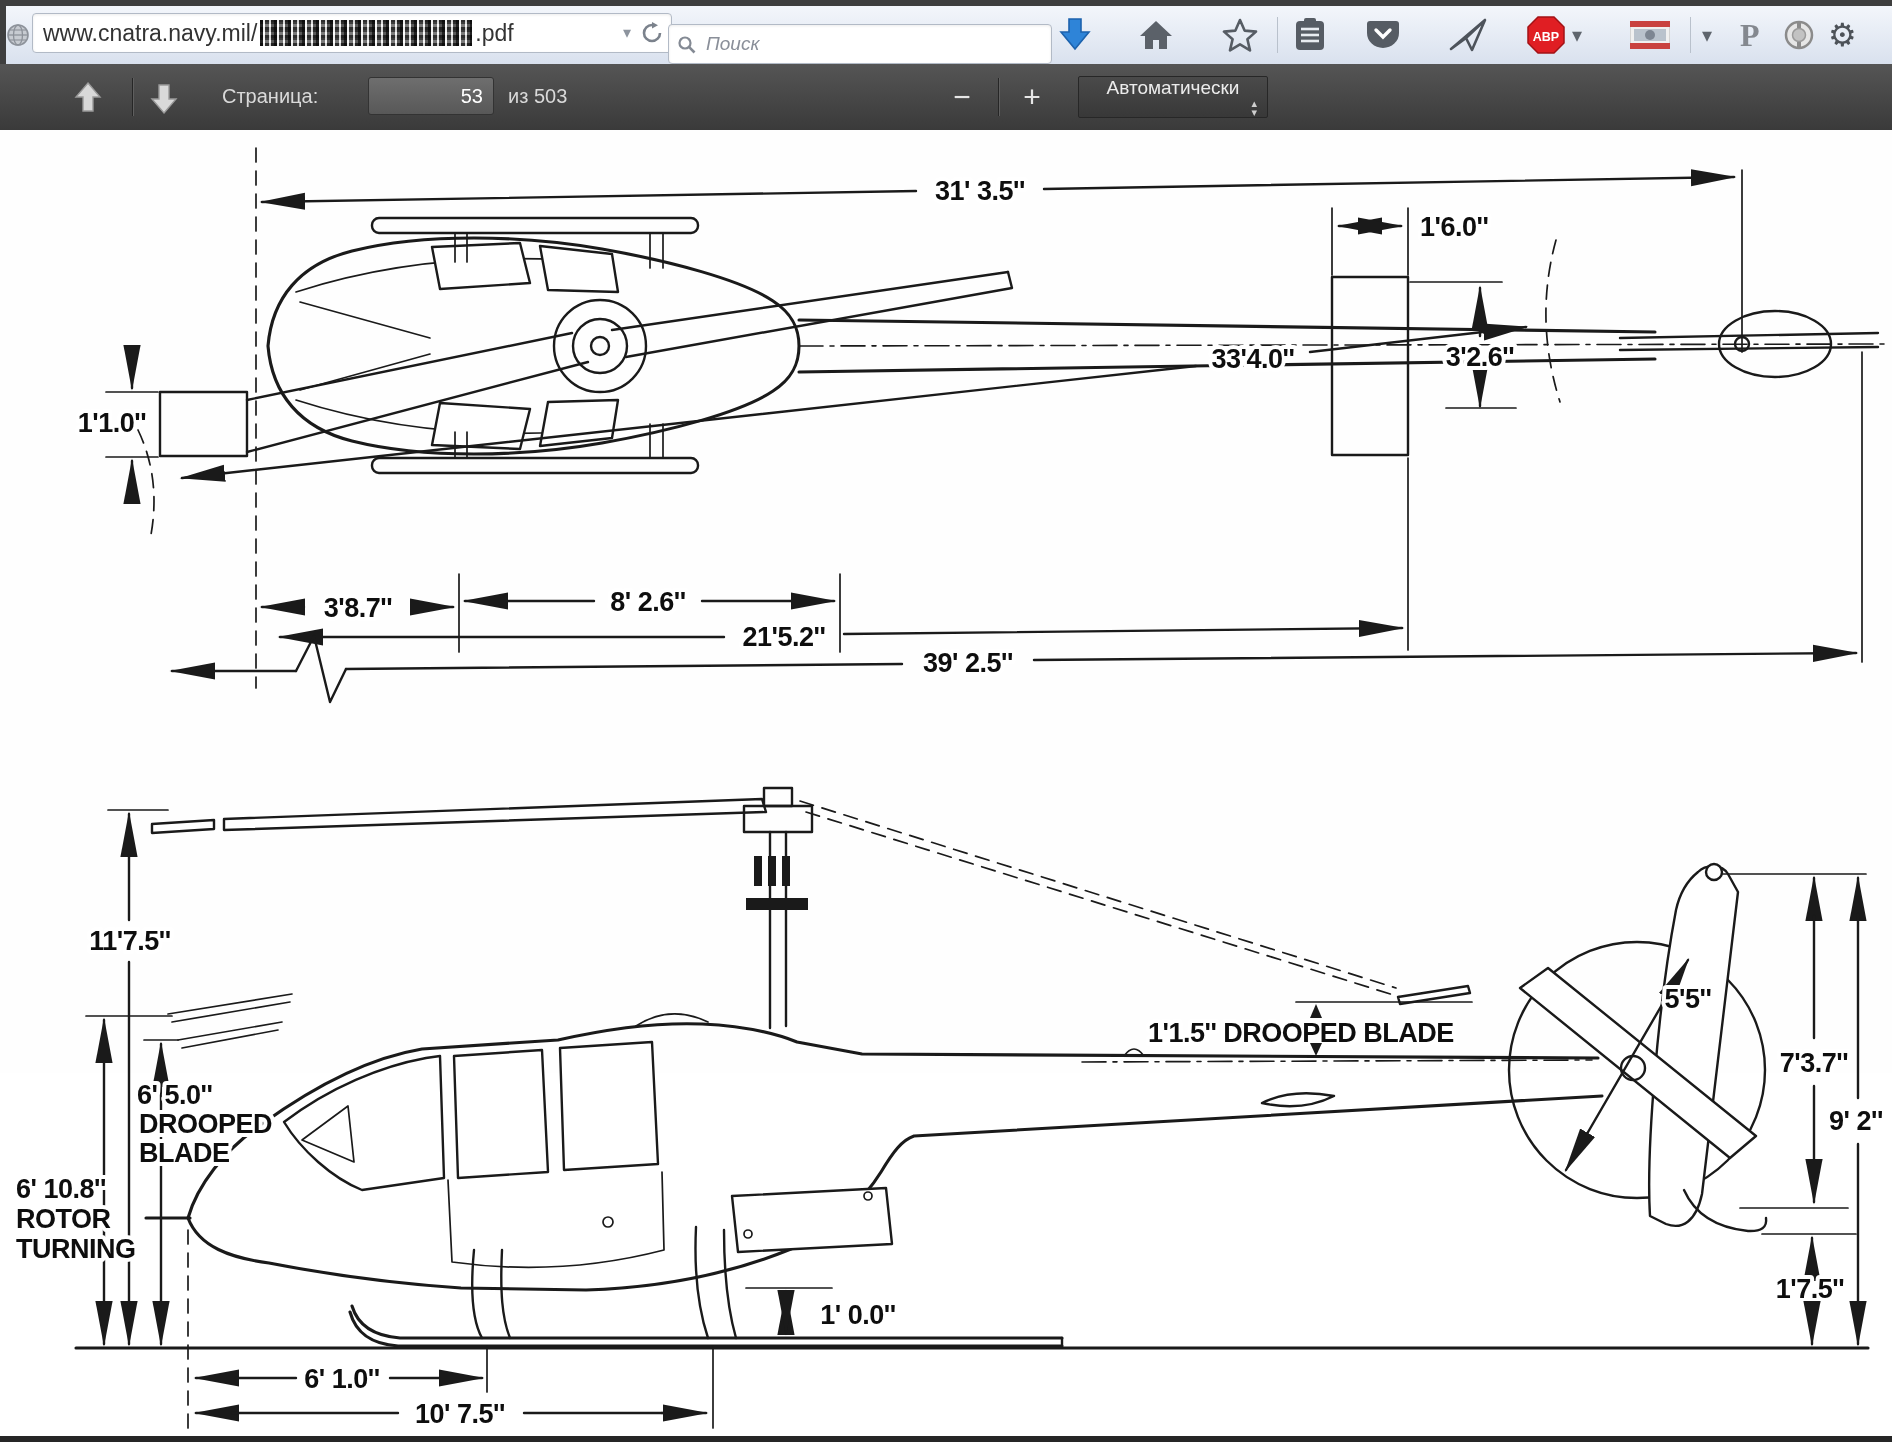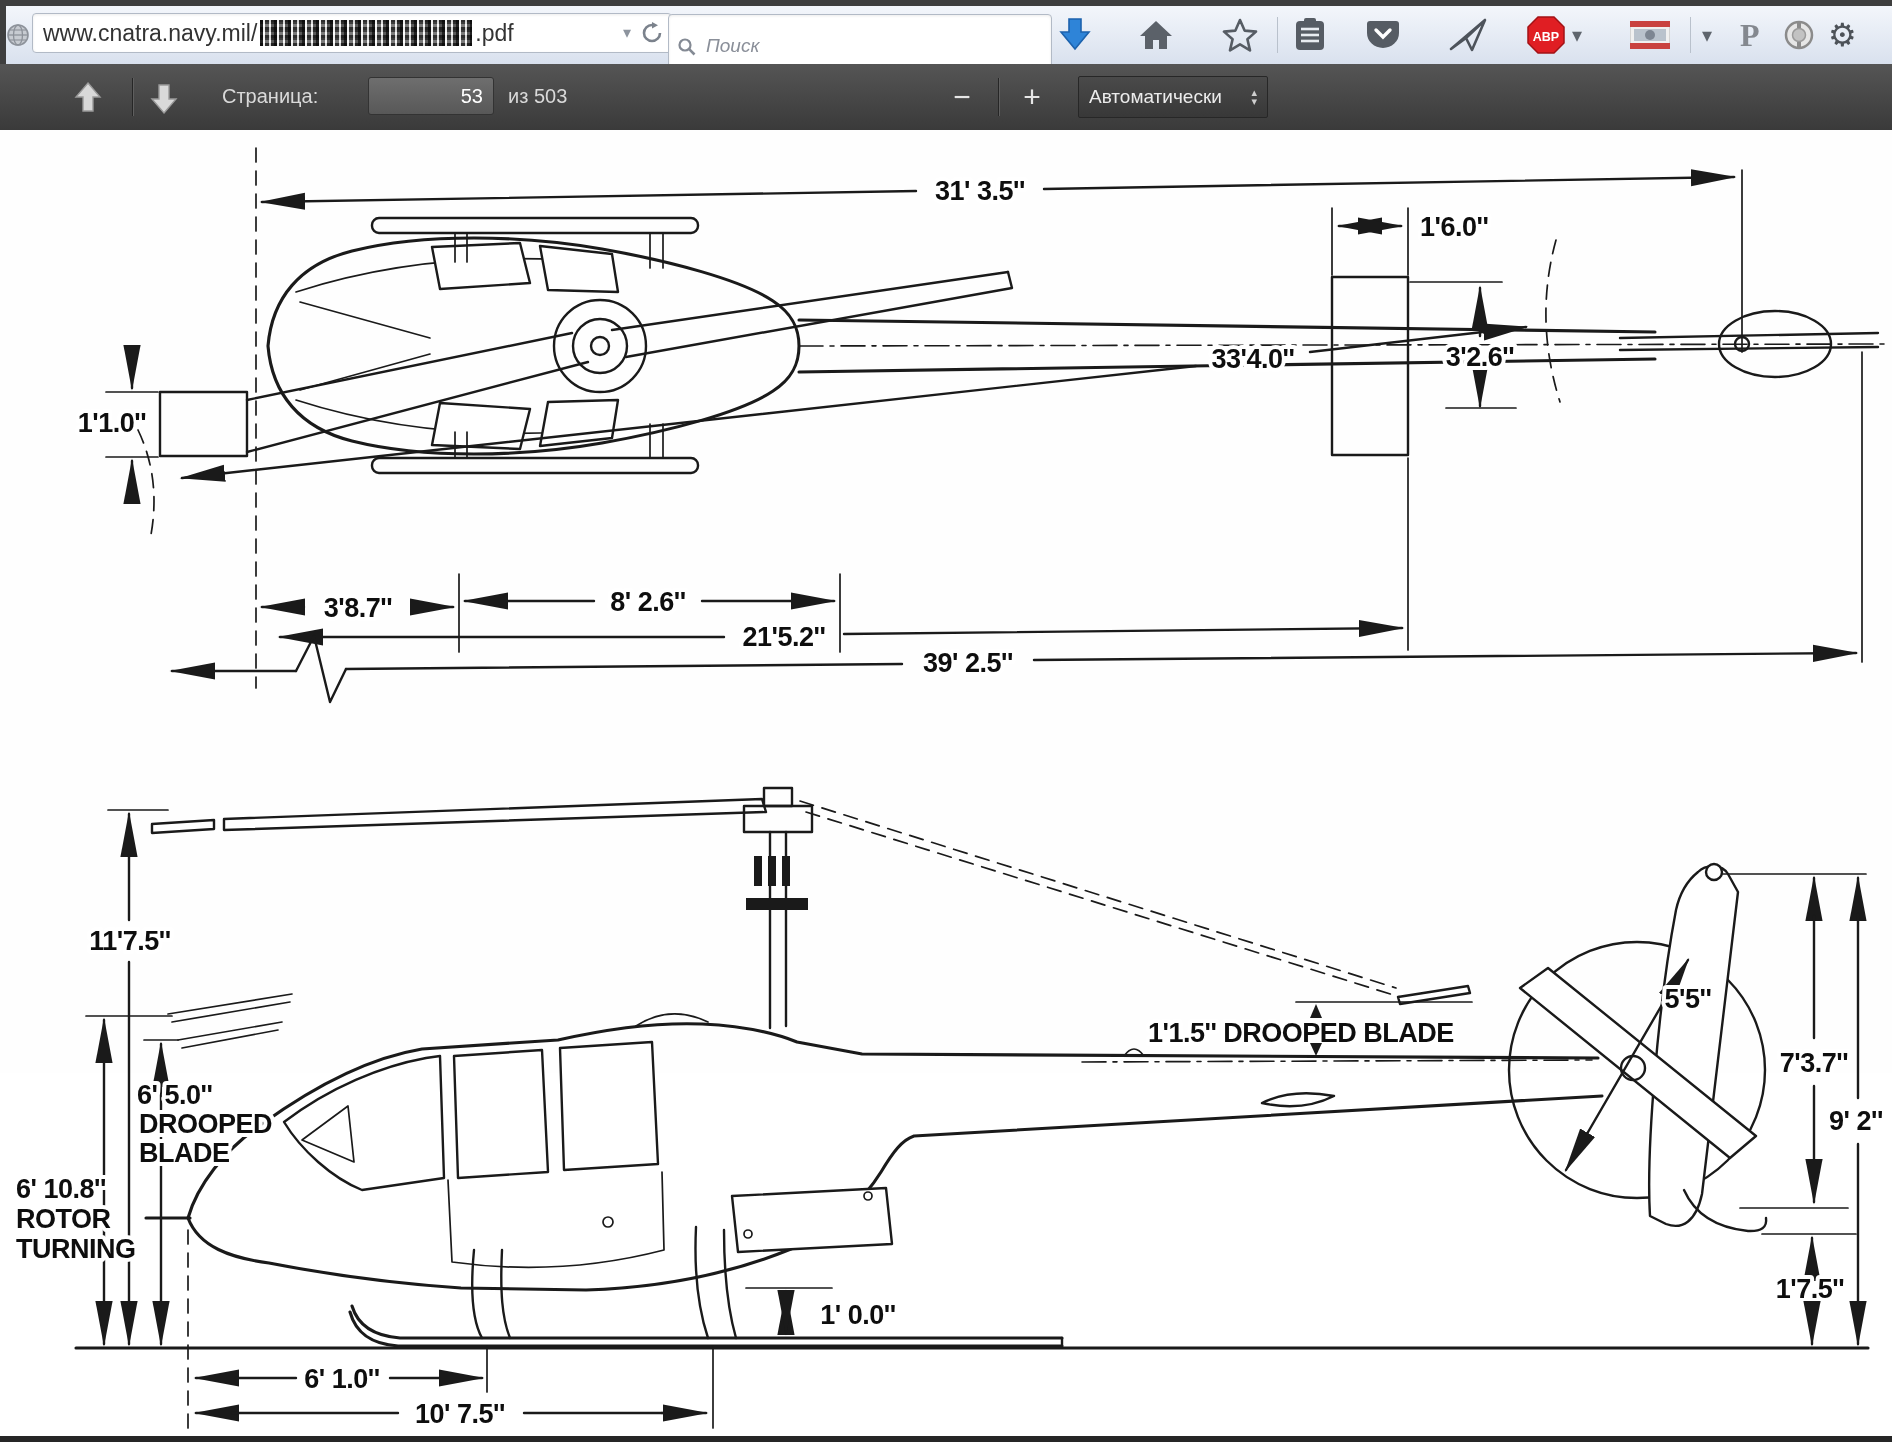--- a/index.html
+++ b/index.html
@@ -13,21 +13,21 @@
   .field{position:absolute;background:#fff;border:1px solid #b2bac6;border-radius:4px;
          box-shadow:inset 0 1px 3px rgba(0,0,0,.08);display:flex;align-items:center;}
   .urlbox{left:32px;top:7px;width:620px;height:38px;padding:0 8px 0 10px;}
   .url-text{font-size:23px;color:#333;white-space:nowrap;}
   .url-noise{width:212px;height:26px;margin:0 3px;background-color:#b9b9b9;
      background-image:
        repeating-linear-gradient(90deg,rgba(0,0,0,.85) 0 3px,rgba(255,255,255,.9) 3px 5px,rgba(0,0,0,.45) 5px 9px,rgba(255,255,255,.75) 9px 11px,rgba(0,0,0,.6) 11px 14px),
        repeating-linear-gradient(0deg,rgba(0,0,0,.55) 0 3px,rgba(255,255,255,.55) 3px 6px,rgba(0,0,0,.4) 6px 8px);}
   .url-right{margin-left:auto;display:flex;align-items:center;gap:10px;}
   .caret{color:#8d949e;font-size:16px;line-height:1;}
-  .searchbox{left:668px;top:8px;width:366px;height:38px;padding:12px 8px;}
+  .searchbox{left:668px;top:18px;width:366px;height:38px;padding:0 8px;}
   .searchbox input{border:none;outline:none;flex:1;font-family:"Liberation Sans",sans-serif;
        font-size:19px;color:#444;background:transparent;margin-left:8px;}
   .searchbox input::placeholder{color:#8a8f99;font-style:italic;}
   .navicon{position:absolute;top:9px;height:40px;display:flex;align-items:center;}
   .vsep{position:absolute;top:11px;width:1px;height:36px;background:#b9c1cc;}
   .p-badge{font-family:"Liberation Serif",serif;font-weight:bold;font-size:32px;color:#84888f;}
   .gear-glyph{font-size:32px;color:#4d5258;line-height:1;}
   .caret-big{color:#5f656d;font-size:20px;}
   
   .pdfbar{position:absolute;left:0;top:64px;width:1892px;height:66px;
@@ -35,21 +35,21 @@
   .pdfbar .tsep{position:absolute;top:14px;width:1px;height:38px;background:#262626;box-shadow:1px 0 0 #5f5f5f;}
   .pdf-label{position:absolute;color:#d9d9d9;font-size:20px;top:21px;}
   .page-input{position:absolute;left:368px;top:13px;width:126px;height:38px;
       background:linear-gradient(#6e6e6e,#585858);border:1px solid #333;border-radius:3px;
       color:#fff;font-size:20px;text-align:right;padding:0 10px;box-sizing:border-box;
       font-family:Liberation Sans, sans-serif;outline:none;}
   .pdfbtn{position:absolute;top:16px;width:36px;height:34px;display:flex;align-items:center;
       justify-content:center;color:#e6e6e6;font-size:30px;cursor:pointer;background:transparent;border:none;}
   .zoom-select{position:absolute;left:1078px;top:12px;width:190px;height:42px;
       background:linear-gradient(#4a4a4a,#383838);border:1px solid #272727;border-radius:2px;
-      display:flex;align-items:center;color:#ececec;font-size:19px;padding:0 10px;box-sizing:border-box;}
+      display:flex;align-items:center;color:#ececec;font-size:19px;padding:0 10px;box-sizing:border-box;flex-direction:column;}
   .zoom-select .spin{margin-left:auto;display:flex;flex-direction:column;line-height:9px;
       font-size:11px;color:#cfcfcf;}
   
   .pagecanvas{position:absolute;left:0;top:130px;width:1892px;height:943px;background:#fefefe;}
   .bottom-strip{position:absolute;left:0;top:1436px;width:1892px;height:6px;background:#262626;}
   
   .ln{stroke:#1a1a1a;stroke-width:2.4;fill:none;stroke-linecap:round;stroke-linejoin:round;}
   .ln3{stroke-width:3.1;}
   .thin{stroke-width:1.7;}
   .dash{stroke-dasharray:14 9;}

